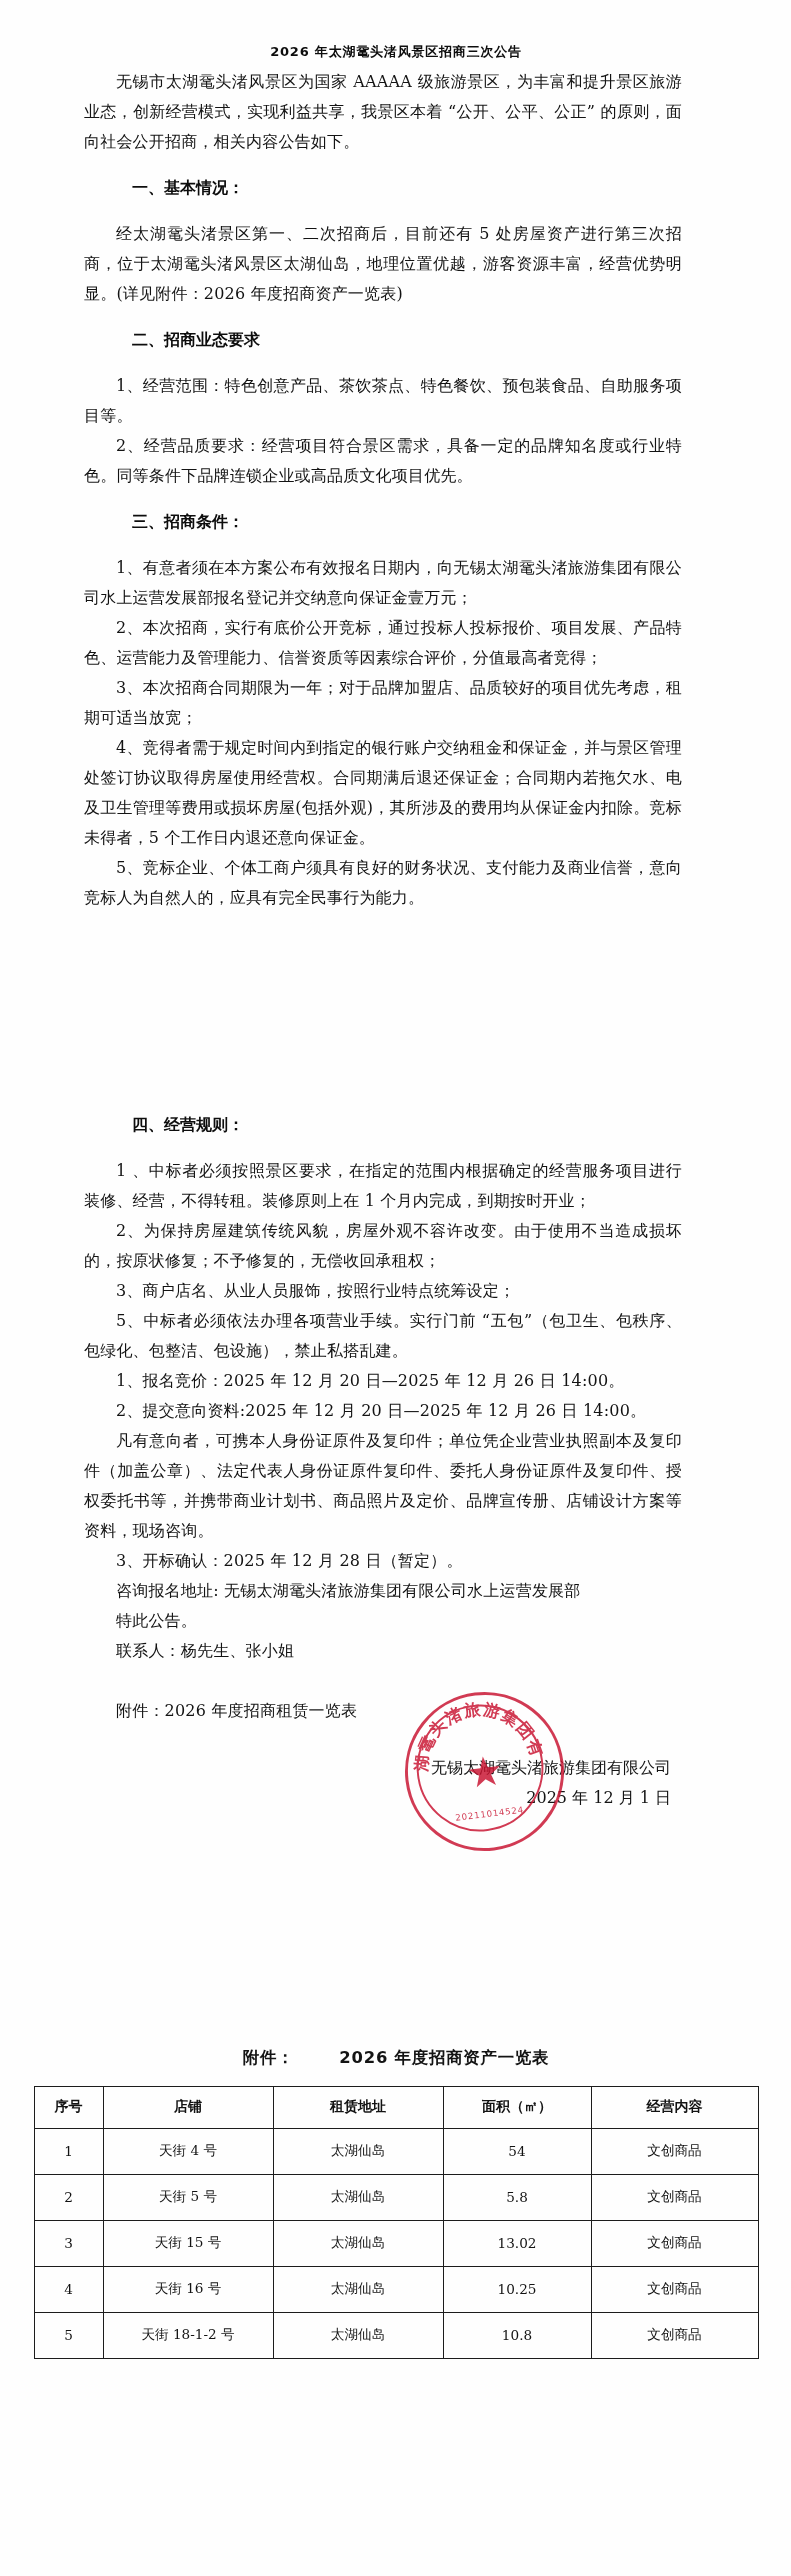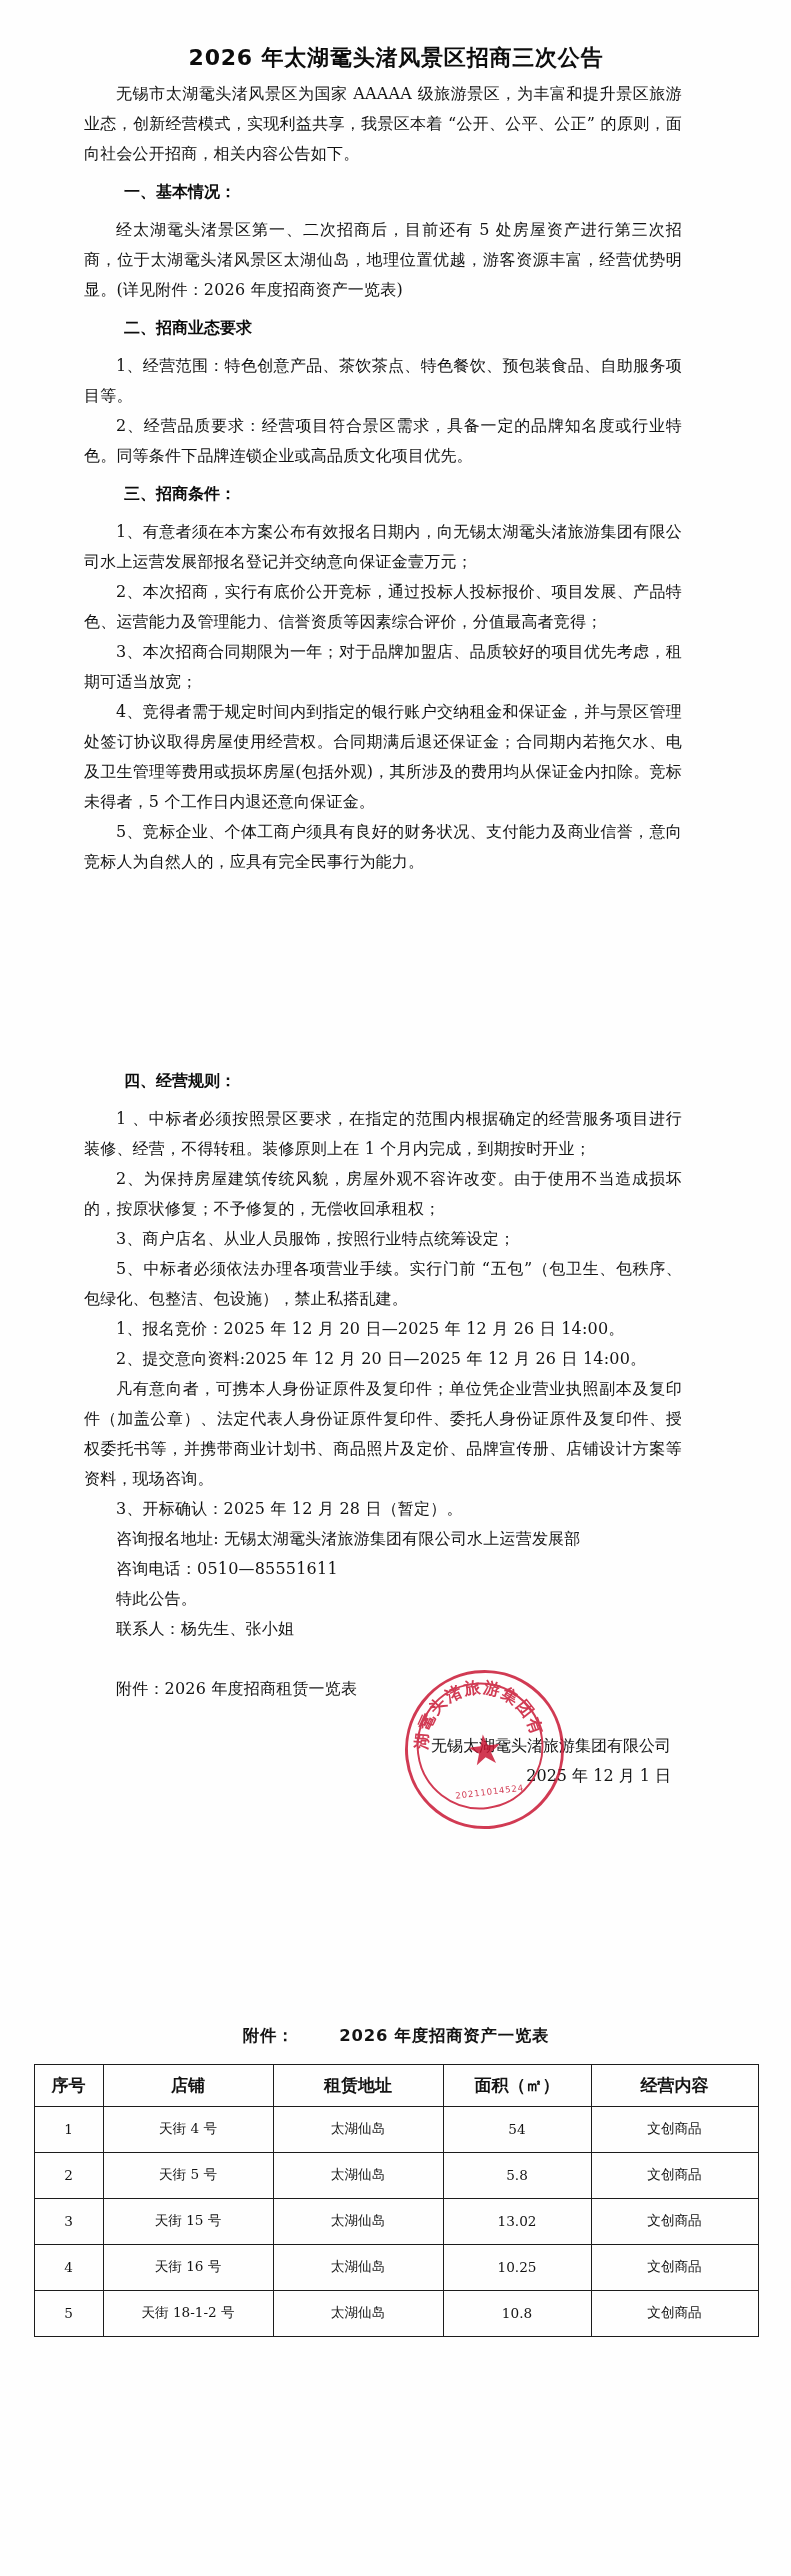--- a/index.html
+++ b/index.html
@@ -15,21 +15,21 @@
     min-height:2576px;
     position:relative;
     background:#fefefe;
     box-sizing:border-box;
   }
   
   .doc-title{
     text-align:center;
     font-family:"DejaVu Sans","Liberation Sans",sans-serif;
     font-weight:bold;
-    font-size:22px;
+    font-size:13px;
     letter-spacing:0.8px;
     margin:0;
     padding-top:43px;
     padding-bottom:6.2px;
     color:#0d0d0d;
   }
   
   .body-wrap{
     padding:0 110px 0 84px;
   }
@@ -37,21 +37,21 @@
     margin:0;
     font-size:16px;
     line-height:30px;
     text-align:justify;
     text-justify:inter-ideograph;
     text-indent:2em;
     letter-spacing:0.2px;
     color:#131313;
   }
   p.heading{
-    margin:8px;
+    margin:16px;
     font-family:"DejaVu Sans","Liberation Sans",sans-serif;
     font-weight:bold;
     font-size:16px;
     line-height:30px;
     text-indent:2em;
     color:#0d0d0d;
   }
   .spacer-lg{height:181px;}
   .spacer-sm{height:30px;}
   
@@ -123,21 +123,21 @@
     text-align:center;
     vertical-align:middle;
     font-size:13.6px;
     height:43px;
     color:#131313;
     font-family:"DejaVu Serif","Liberation Serif",serif;
   }
   table.asset th{
     font-family:Liberation Sans, sans-serif;
     font-weight:bold;
-    font-size:17px;
+    font-size:14px;
     height:39px;
   }
   col.c0{width:69px;}
   col.c1{width:170px;}
   col.c2{width:170px;}
   col.c3{width:148px;}
   col.c4{width:167px;}
   .tbl-wrap{padding:0 23.4px;}
 </style>
 </head>
@@ -172,21 +172,20 @@
     <p class="para">2、为保持房屋建筑传统风貌，房屋外观不容许改变。由于使用不当造成损坏的，按原状修复；不予修复的，无偿收回承租权；</p>
     <p class="para">3、商户店名、从业人员服饰，按照行业特点统筹设定；</p>
     <p class="para">5、中标者必须依法办理各项营业手续。实行门前 “五包”（包卫生、包秩序、包绿化、包整洁、包设施），禁止私搭乱建。</p>
 
     <p class="para">1、报名竞价：2025 年 12 月 20 日—2025 年 12 月 26 日 14:00。</p>
     <p class="para">2、提交意向资料:2025 年 12 月 20 日—2025 年 12 月 26 日 14:00。</p>
     <p class="para">凡有意向者，可携本人身份证原件及复印件；单位凭企业营业执照副本及复印件（加盖公章）、法定代表人身份证原件复印件、委托人身份证原件及复印件、授权委托书等，并携带商业计划书、商品照片及定价、品牌宣传册、店铺设计方案等资料，现场咨询。</p>
     <p class="para">3、开标确认：2025 年 12 月 28 日（暂定）。</p>
 
     <p class="para">咨询报名地址: 无锡太湖鼋头渚旅游集团有限公司水上运营发展部</p>
-    <p class="para">咨询电话：0510—85551611</p>
     <p class="para">特此公告。</p>
     <p class="para">联系人：杨先生、张小姐</p>
 
     <div class="spacer-sm"></div>
     <p class="para">附件：2026 年度招商租赁一览表</p>
 
     <div class="sign-block">
       <div class="seal">
         <div class="seal-inner">
           <svg width="145" height="145" viewBox="0 0 186 186" aria-hidden="true" style="font-size:20.5px">

